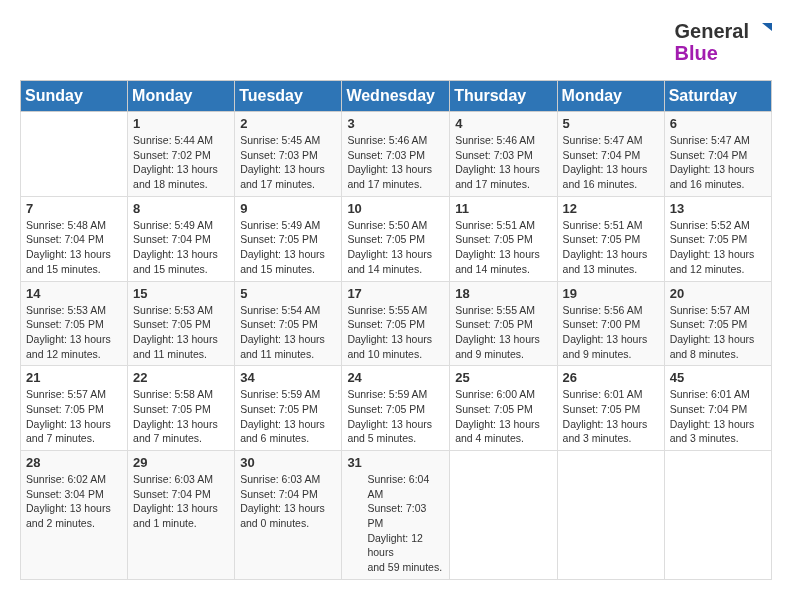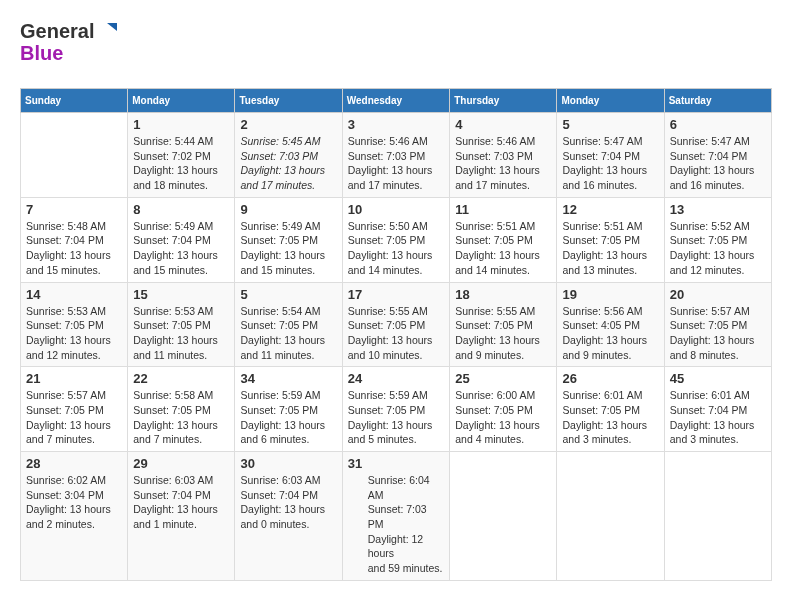--- a/index.html
+++ b/index.html
@@ -5,23 +5,23 @@
     * { box-sizing: border-box; margin: 0; padding: 0; }
     body {
       font-family: Arial, sans-serif;
       background: #fff;
       width: 792px;
       min-height: 612px;
       padding: 20px;
     }
     .header {
       display: flex;
-      justify-content: flex-start;
+      justify-content: flex-end;
       align-items: flex-start;
-      margin-bottom: 24px;
+      margin-bottom: 16px;
     }
     .logo {
       display: flex;
       align-items: center;
     }
     .title-area {
       text-align: right;
     }
     .month-title {
       font-size: 36px;
@@ -35,21 +35,21 @@
     table {
       width: 100%;
       border-collapse: collapse;
       font-size: 11px;
     }
     thead tr th {
       background-color: #2e75b6;
       color: #fff;
       padding: 6px 4px;
       text-align: left;
-      font-size: 10px;
+      font-size: 16px;
       font-weight: bold;
       border: 1px solid #ccc;
     }
     tbody tr td {
       border: 1px solid #ddd;
       vertical-align: top;
       padding: 4px 5px;
       height: 80px;
       width: 108px;
     }
@@ -113,21 +113,21 @@
         <td class="empty-cell"></td>
         <td>
           <span class="day-number">1</span>
           <div class="day-info" style="white-space: pre-line;">Sunrise: 5:44 AM
 Sunset: 7:02 PM
 Daylight: 13 hours
 and 18 minutes.</div>
         </td>
         <td>
           <span class="day-number">2</span>
-          <div class="day-info" style="white-space: pre-line; font-style: italic;">Sunrise: 5:45 AM
+          <div class="day-info" style="white-space: pre-line;">Sunrise: 5:45 AM
 Sunset: 7:03 PM
 Daylight: 13 hours
 and 17 minutes.</div>
         </td>
         <td>
           <span class="day-number">3</span>
           <div class="day-info" style="white-space: pre-line;">Sunrise: 5:46 AM
 Sunset: 7:03 PM
 Daylight: 13 hours
 and 17 minutes.</div>
@@ -237,21 +237,21 @@
         <td>
           <span class="day-number">18</span>
           <div class="day-info" style="white-space: pre-line;">Sunrise: 5:55 AM
 Sunset: 7:05 PM
 Daylight: 13 hours
 and 9 minutes.</div>
         </td>
         <td>
           <span class="day-number">19</span>
           <div class="day-info" style="white-space: pre-line;">Sunrise: 5:56 AM
-Sunset: 4:05 PM
+Sunset: 7:00 PM
 Daylight: 13 hours
 and 9 minutes.</div>
         </td>
         <td>
           <span class="day-number">20</span>
           <div class="day-info" style="white-space: pre-line;">Sunrise: 5:57 AM
 Sunset: 7:05 PM
 Daylight: 13 hours
 and 8 minutes.</div>
         </td>

